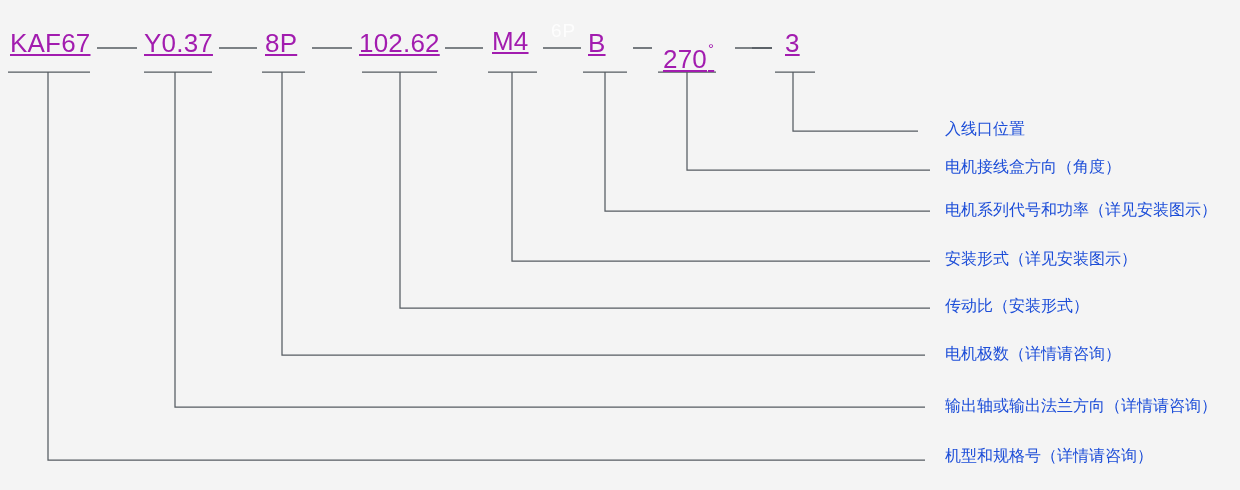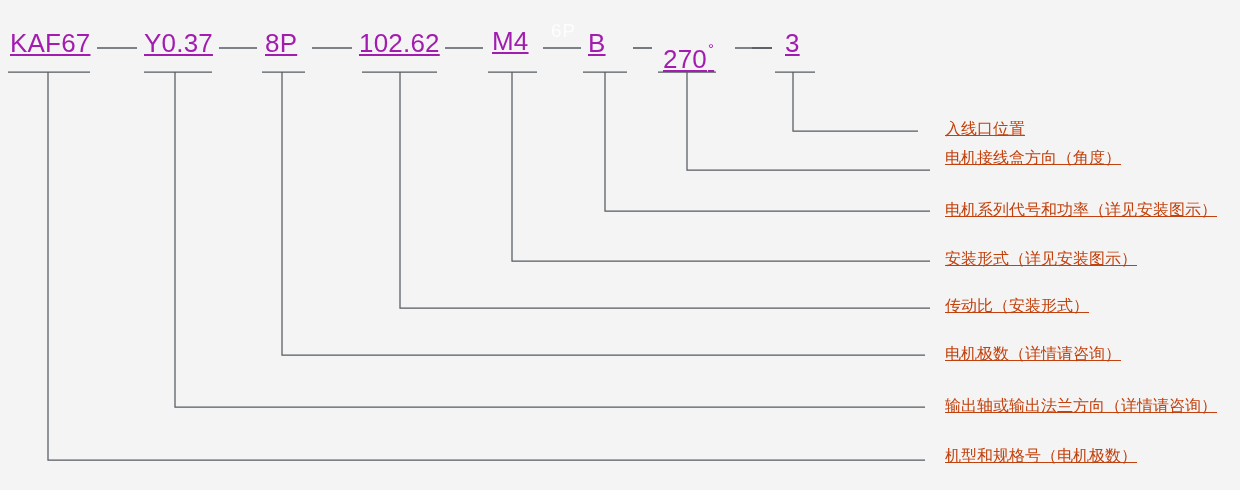--- a/index.html
+++ b/index.html
@@ -77,26 +77,25 @@
     font-size: 19px;
     color: #fdfdfd;
     font-family: "Liberation Sans", sans-serif;
     letter-spacing: 1px;
     user-select: none;
   }
 
   
   .desc-label {
     position: absolute;
-    color: #c2410c;
+    color: #1d4ed8;
     font-size: 16px;
     font-family: "Liberation Serif", "DejaVu Serif", serif;
     white-space: nowrap;
     line-height: 1;
-    text-decoration: underline;
   }
 </style>
 </head>
 <body>
 
 <div id="diagram-root">
 
   <svg id="leader-lines" viewBox="0 0 1240 490" width="1240" height="490" xmlns="http://www.w3.org/2000/svg">
       <line x1="97" y1="48" x2="137" y2="48" class="code-dash"></line>
       <line x1="219" y1="48" x2="257" y2="48" class="code-dash"></line>
@@ -132,22 +131,22 @@
       <div class="code-token" style="left: 492px; top: 28px;"><span>M4</span></div>
       <div class="code-token" style="left: 588px; top: 30px;"><span>B</span></div>
       <div class="code-token" style="left: 663px; top: 30px; margin-top: 11px;"><span>270</span><span class="deg">°</span></div>
       <div class="code-token" style="left: 785px; top: 30px;"><span>3</span></div>
     </div>
 
   <div id="watermark-6p">6P</div>
 
   <div id="desc-labels">
       <div class="desc-label" style="left: 945px; top: 121px;">入线口位置</div>
-      <div class="desc-label" style="left: 945px; top: 150px;">电机接线盒方向（角度）</div>
+      <div class="desc-label" style="left: 945px; top: 159px;">电机接线盒方向（角度）</div>
       <div class="desc-label" style="left: 945px; top: 202px;">电机系列代号和功率（详见安装图示）</div>
       <div class="desc-label" style="left: 945px; top: 251px; text-align: right;">安装形式（详见安装图示）</div>
       <div class="desc-label" style="left: 945px; top: 298px;">传动比（安装形式）</div>
       <div class="desc-label" style="left: 945px; top: 346px; text-align: right;">电机极数（详情请咨询）</div>
       <div class="desc-label" style="left: 945px; top: 398px;">输出轴或输出法兰方向（详情请咨询）</div>
-      <div class="desc-label" style="left: 945px; top: 448px;">机型和规格号（电机极数）</div>
+      <div class="desc-label" style="left: 945px; top: 448px;">机型和规格号（详情请咨询）</div>
     </div>
 
 </div>
 
 </body></html>

